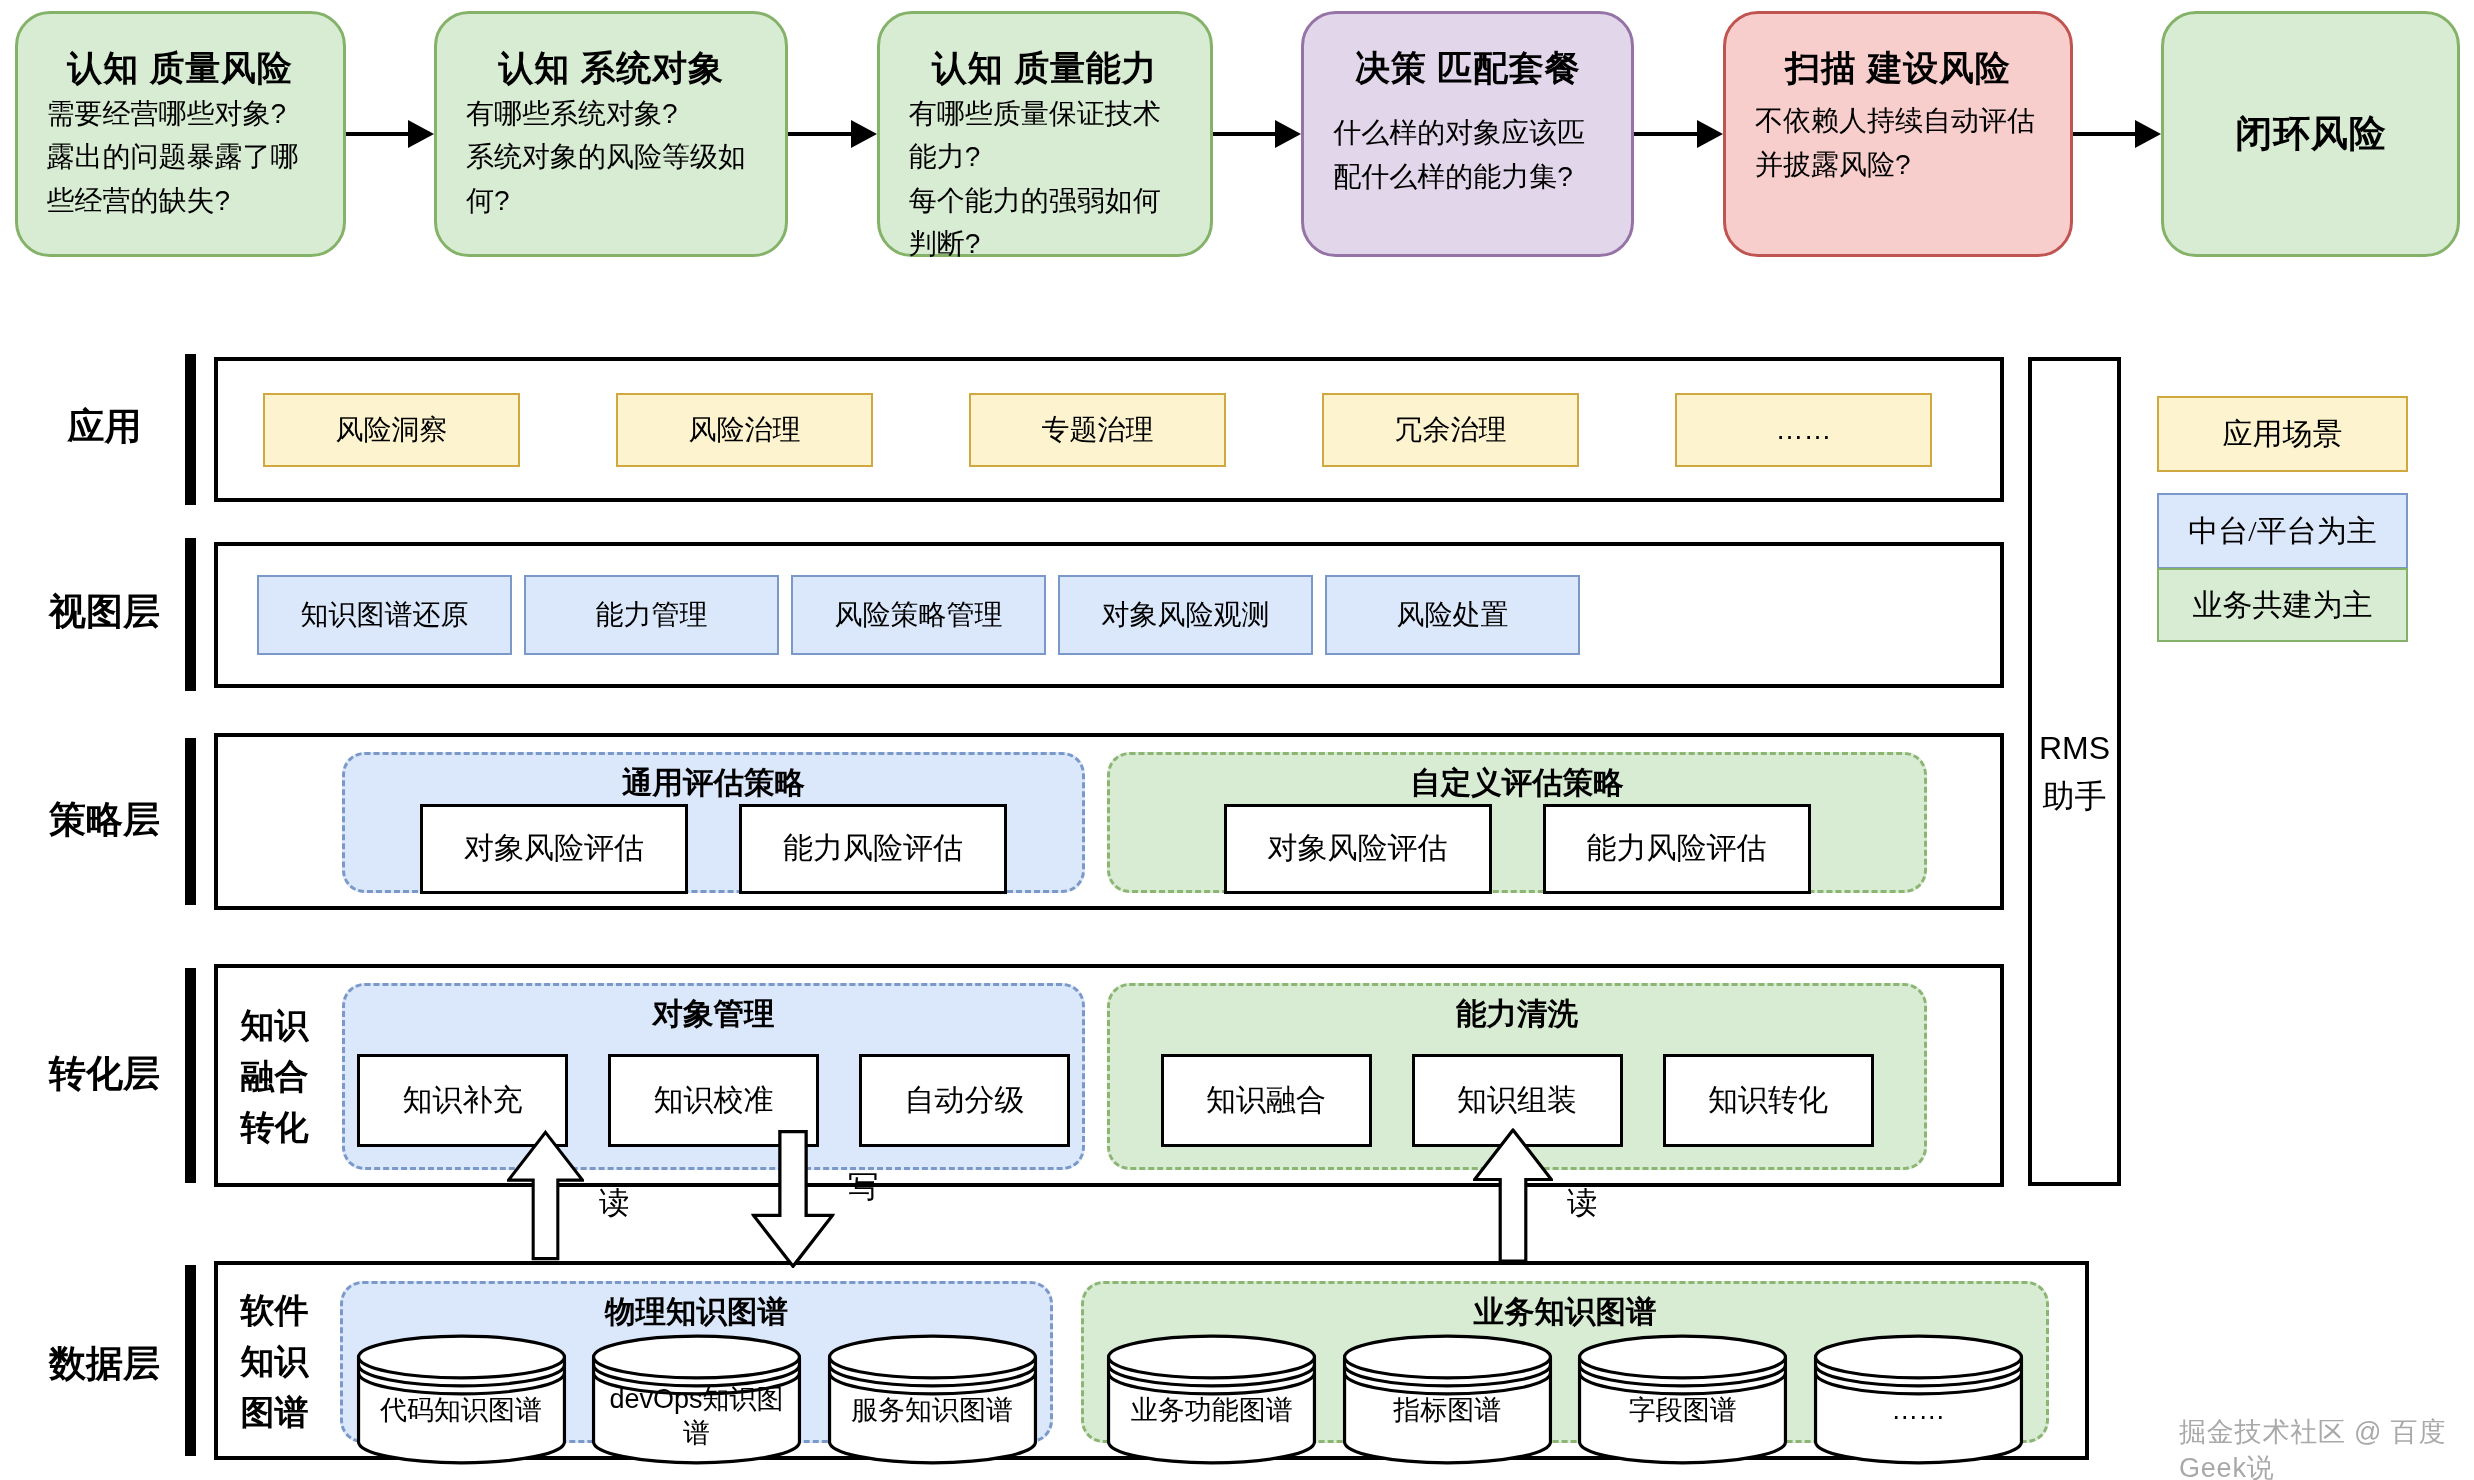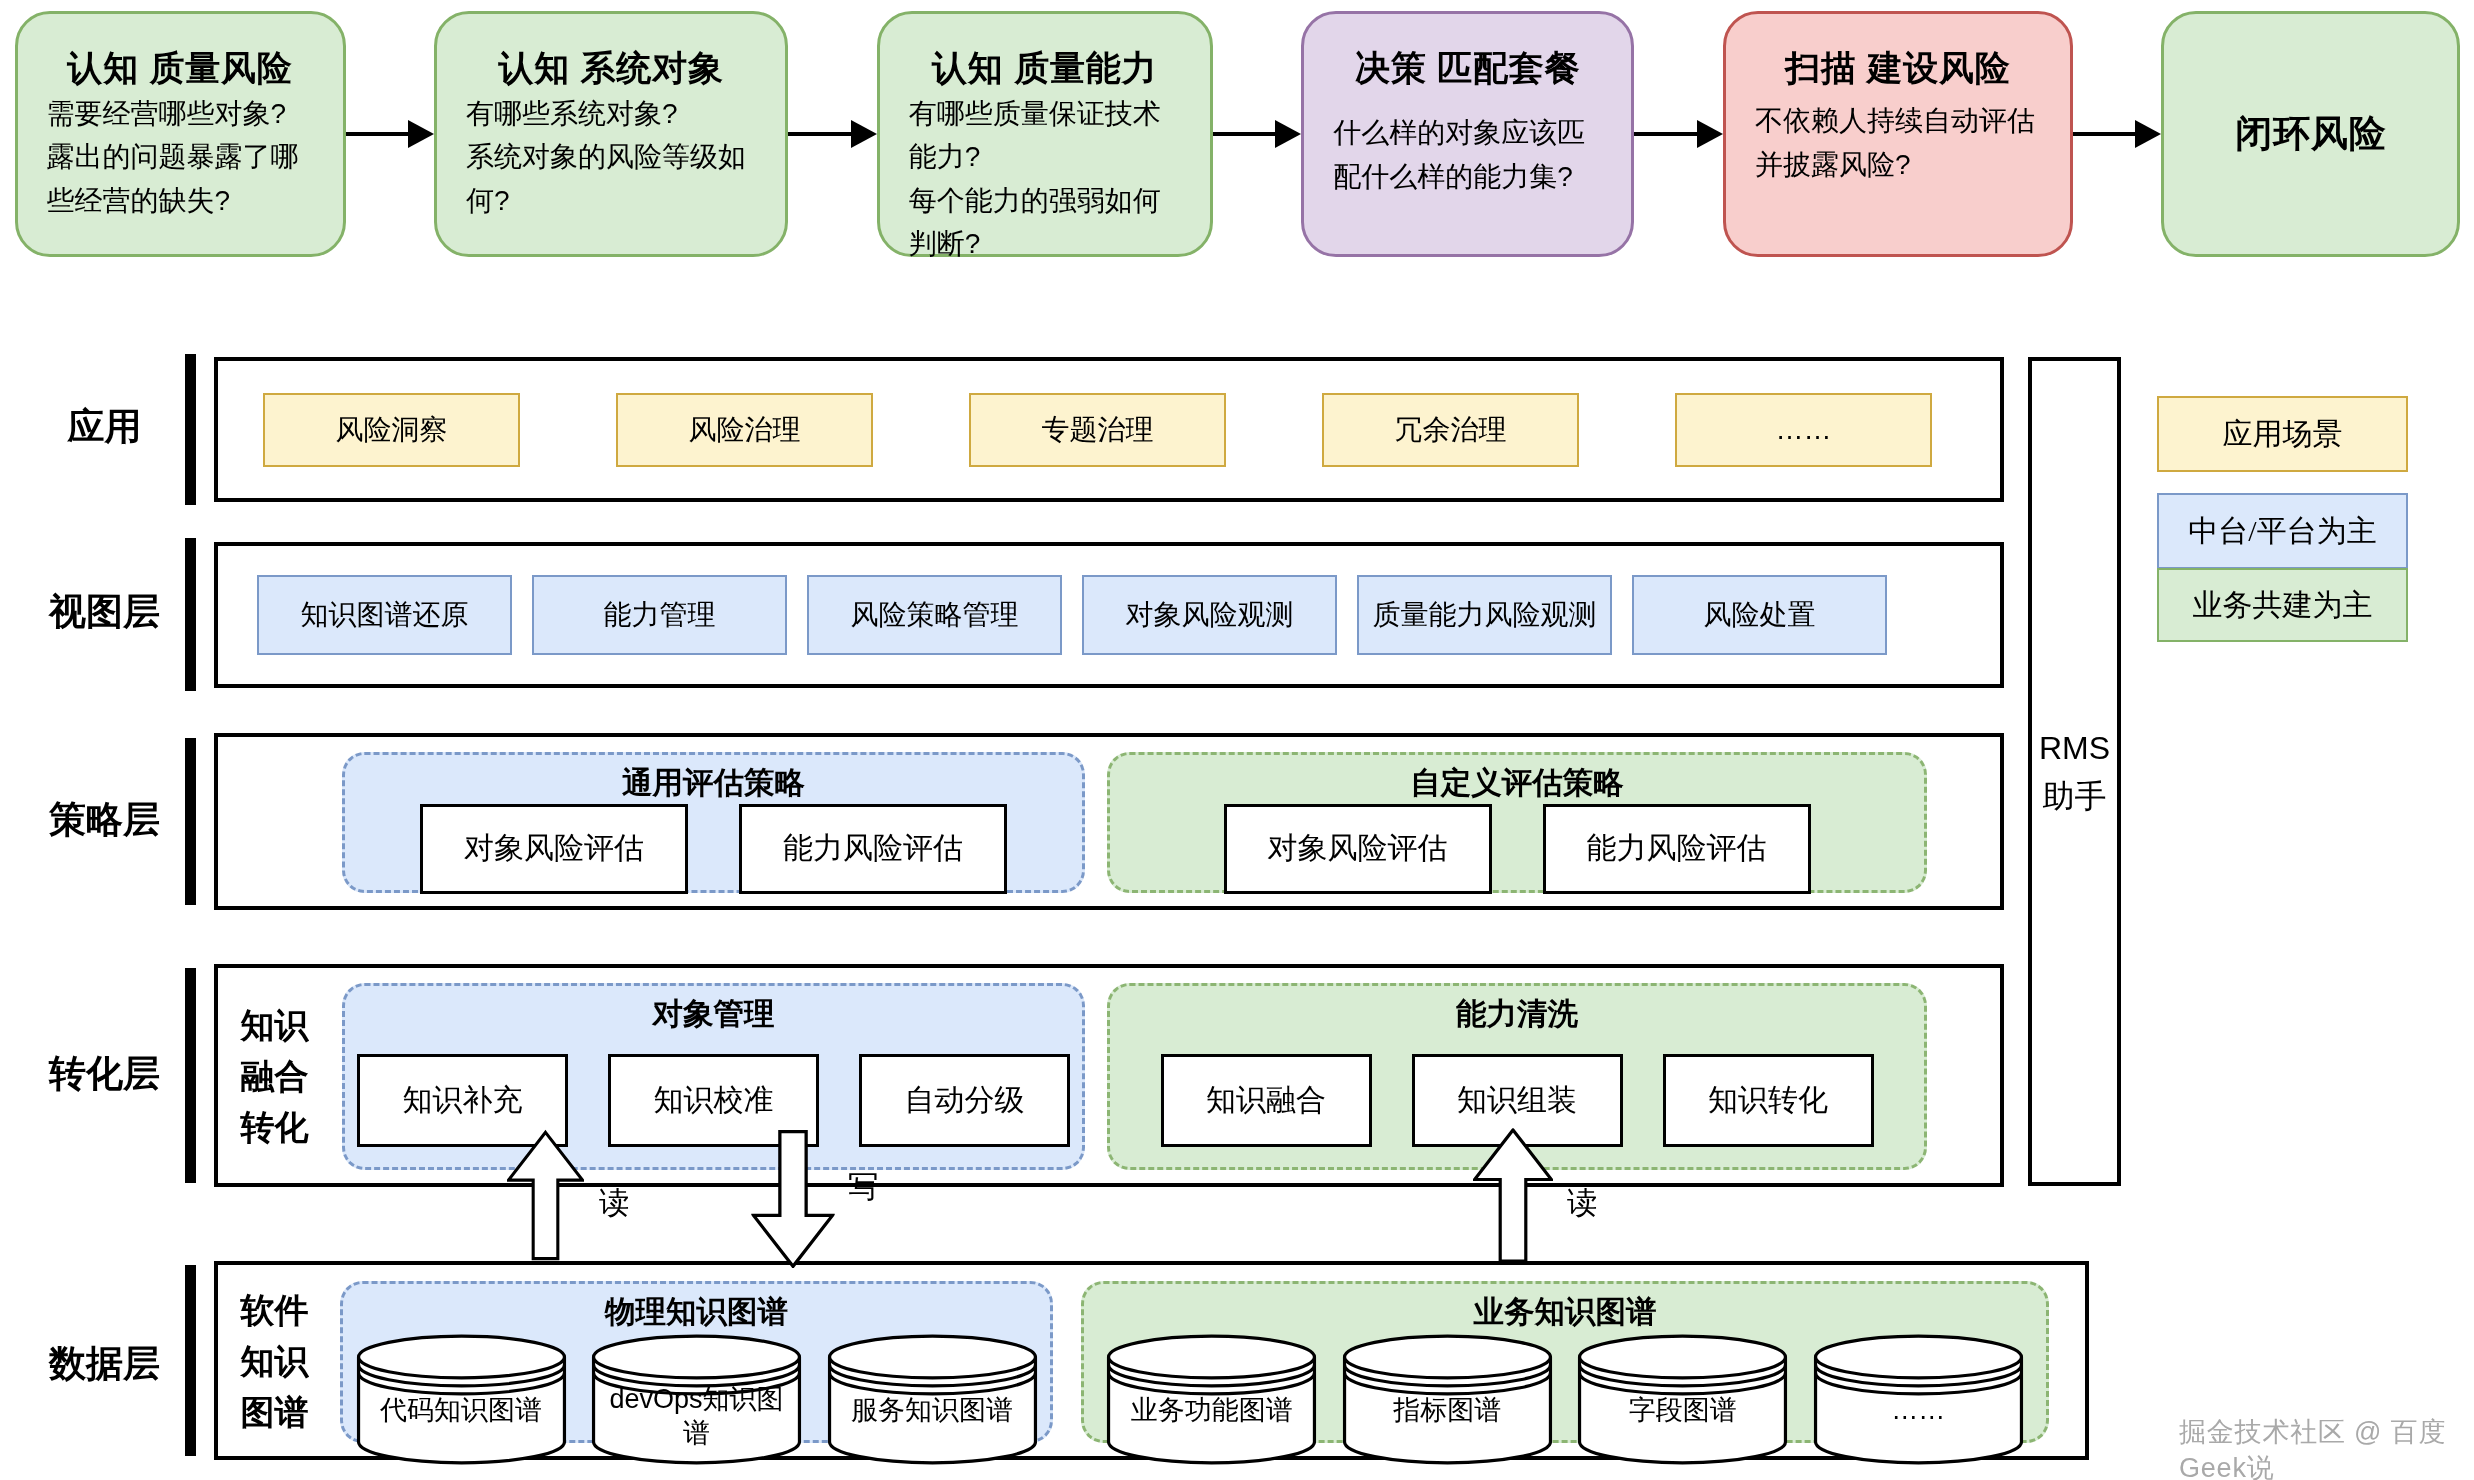--- a/index.html
+++ b/index.html
@@ -27,21 +27,21 @@
   .layer-bar { position:absolute; left:185px; width:11.2px; background:#000; }
   .row { position:absolute; border:4px solid #000; background:#fff; }
   .row-app       { left:214px; top:357px;  width:1790px; height:145px; }
   .row-view      { left:214px; top:542px;  width:1790px; height:146px; }
   .row-strategy  { left:214px; top:733px;  width:1790px; height:177px; }
   .row-transform { left:214px; top:964px; width:1790px; height:223px; }
   .row-data      { left:214px; top:1261px; width:1875px; height:199px; }
 
   .hrow { display:flex; align-items:center; }
   .row-app.hrow  { padding-left:45px; gap:96px; }
-  .row-view.hrow { padding-left:39px; gap:20px; }
+  .row-view.hrow { padding-left:39px; gap:12px; }
 
   .app-box  { width:257px; height:74px;  background:#fdf3cf; border:2.4px solid #cfa940; display:flex; align-items:center; justify-content:center; font-size:28px; }
   .view-box { width:255px; height:80px; background:#dbe8fb; border:2.4px solid #7b99c8; display:flex; align-items:center; justify-content:center; font-size:28px; }
 
   .side-label { position:absolute; left:11.2px; top:50%; transform:translateY(-50%); width:104px; text-align:left;
       font-weight:700; font-size:34px; line-height:1.5; white-space:pre-line; padding-left:11.2px; }
 
   .dash { position:absolute; border-radius:22.5px; display:flex; flex-direction:column; align-items:center; }
   .dash-blue  { background:#dbe8fb; border:3.2px dashed #7b99c8; }
   .dash-green { background:#d8ecd3; border:3.2px dashed #8cb573; }
@@ -153,21 +153,20 @@
     <div class="app-box">专题治理</div>
     <div class="app-box">冗余治理</div>
     <div class="app-box">……</div>
   </div>
 
   <div class="row row-view hrow">
     <div class="view-box">知识图谱还原</div>
     <div class="view-box">能力管理</div>
     <div class="view-box">风险策略管理</div>
     <div class="view-box">对象风险观测</div>
-    <div class="view-box">质量能力风险观测</div>
     <div class="view-box">风险处置</div>
   </div>
 
   <div class="row row-strategy">
     <div class="dash dash-blue pos-left">
       <div class="dash-title">通用评估策略</div>
       <div class="dash-items gap-s">
         <div class="wbox wbox-s">对象风险评估</div>
         <div class="wbox wbox-s">能力风险评估</div>
       </div>

